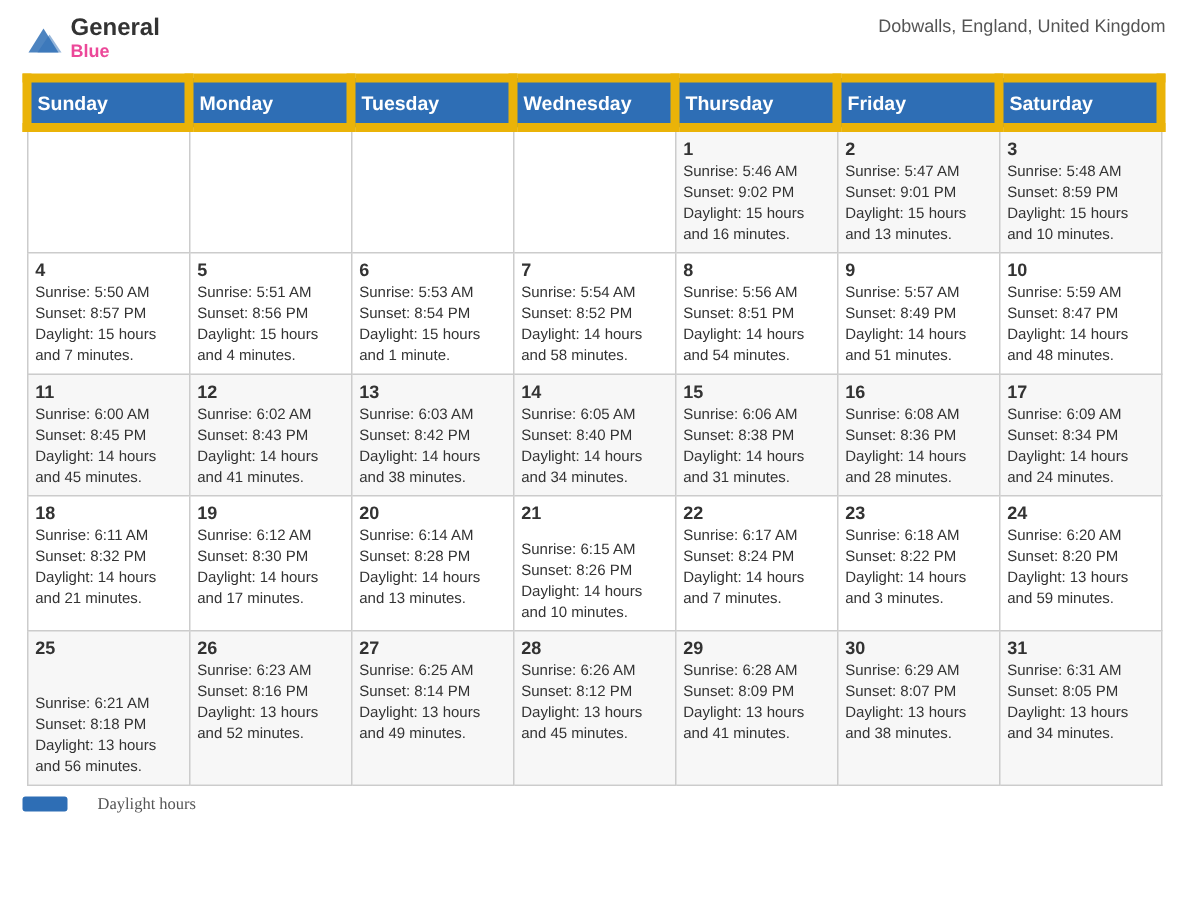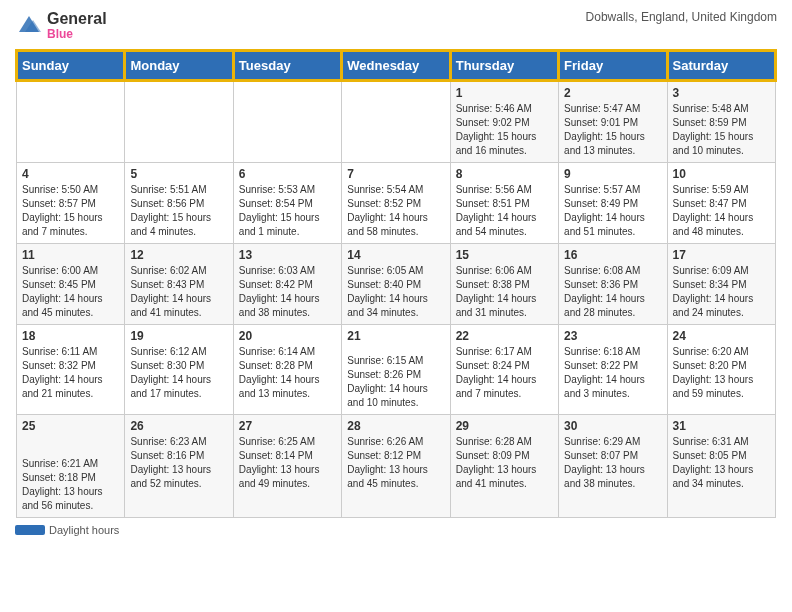--- a/index.html
+++ b/index.html
@@ -11,21 +11,21 @@
       padding: 10px 15px 15px 15px;
     }
     .header-area {
       display: flex;
       justify-content: space-between;
       align-items: flex-start;
       margin-bottom: 8px;
     }
     .logo {
       display: flex;
-      align-items: flex-start;
+      align-items: flex-end;
       gap: 4px;
     }
     .logo-text {
       display: flex;
       flex-direction: column;
       line-height: 1.1;
     }
     .logo-general {
       font-size: 16px;
       font-weight: bold;
@@ -57,21 +57,21 @@
       border-collapse: collapse;
       border: 1px solid #ccc;
     }
     .calendar thead tr th {
       background: #2e6eb5;
       color: #fff;
       font-size: 13px;
       font-weight: bold;
       padding: 6px 4px;
       text-align: left;
-      border: 3px solid #eab308;
+      border: 6px solid #eab308;
     }
     .calendar tbody tr td {
       vertical-align: top;
       border: 1px solid #ccc;
       padding: 4px 5px;
       font-size: 10.5px;
       color: #333;
       background: #fff;
       width: calc(100% / 7);
       min-height: 80px;
@@ -95,21 +95,22 @@
     }
     .empty-cell {
       background: #fff !important;
     }
     .footer-note {
       margin-top: 6px;
       font-size: 11px;
       color: #555;
       display: flex;
       align-items: center;
-      gap: 4px;
+      gap: 20px;
+      font-family: Liberation Serif, serif;
     }
     .footer-bar {
       display: inline-block;
       width: 30px;
       height: 10px;
       background: #2e6eb5;
       border-radius: 2px;
     }
   </style>
 </head>

